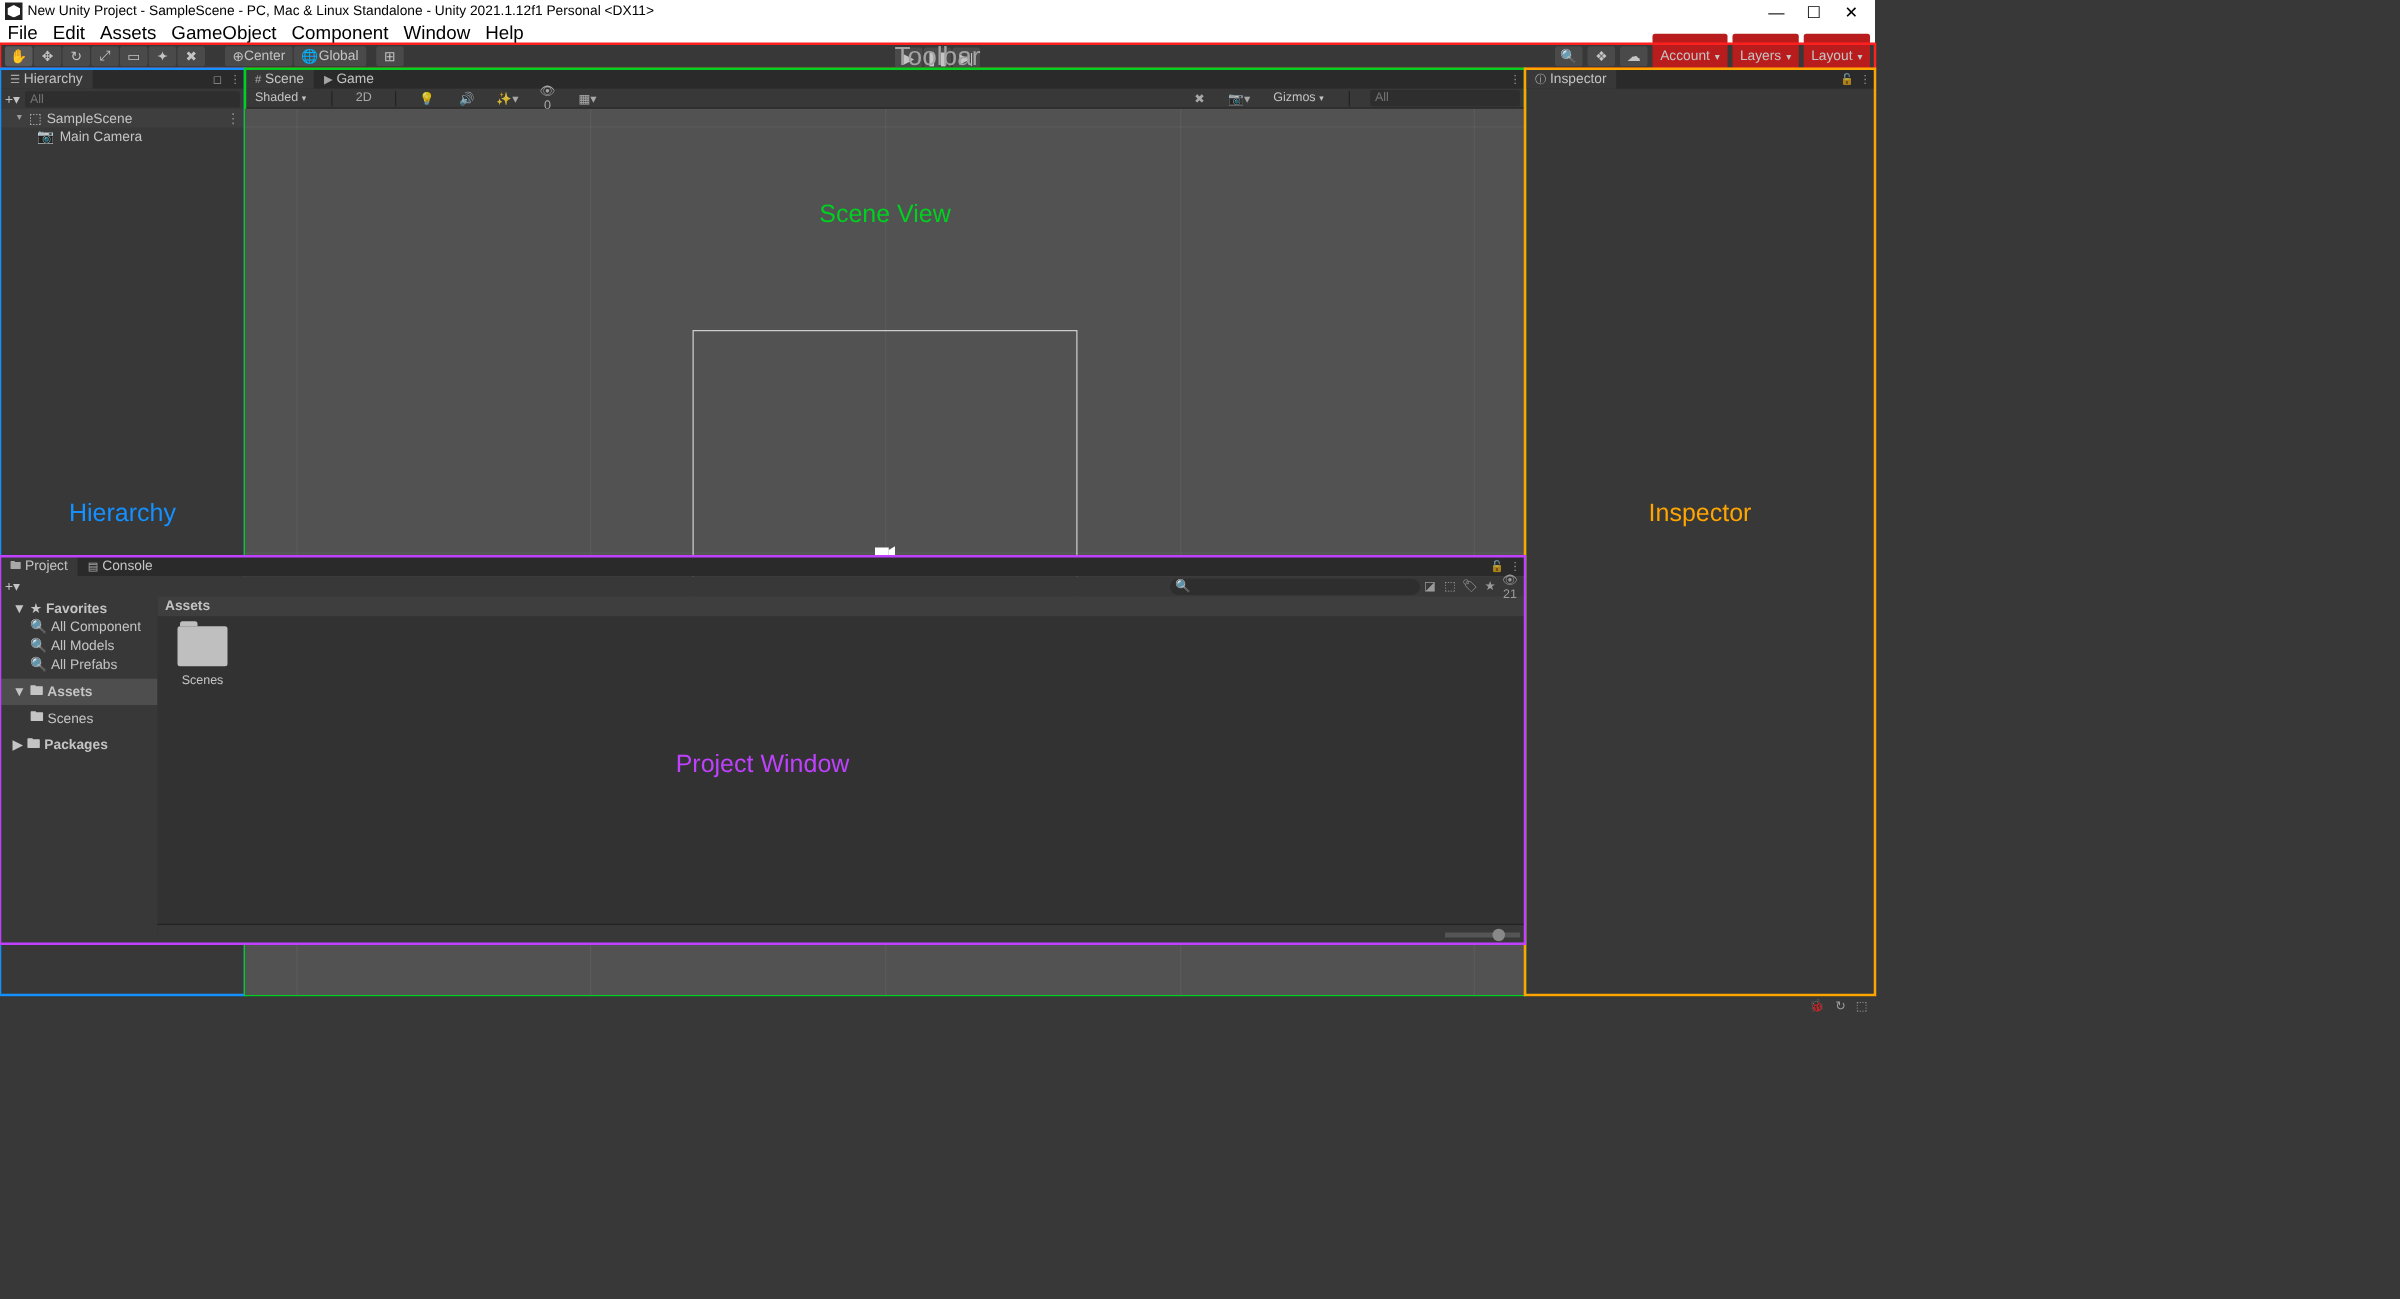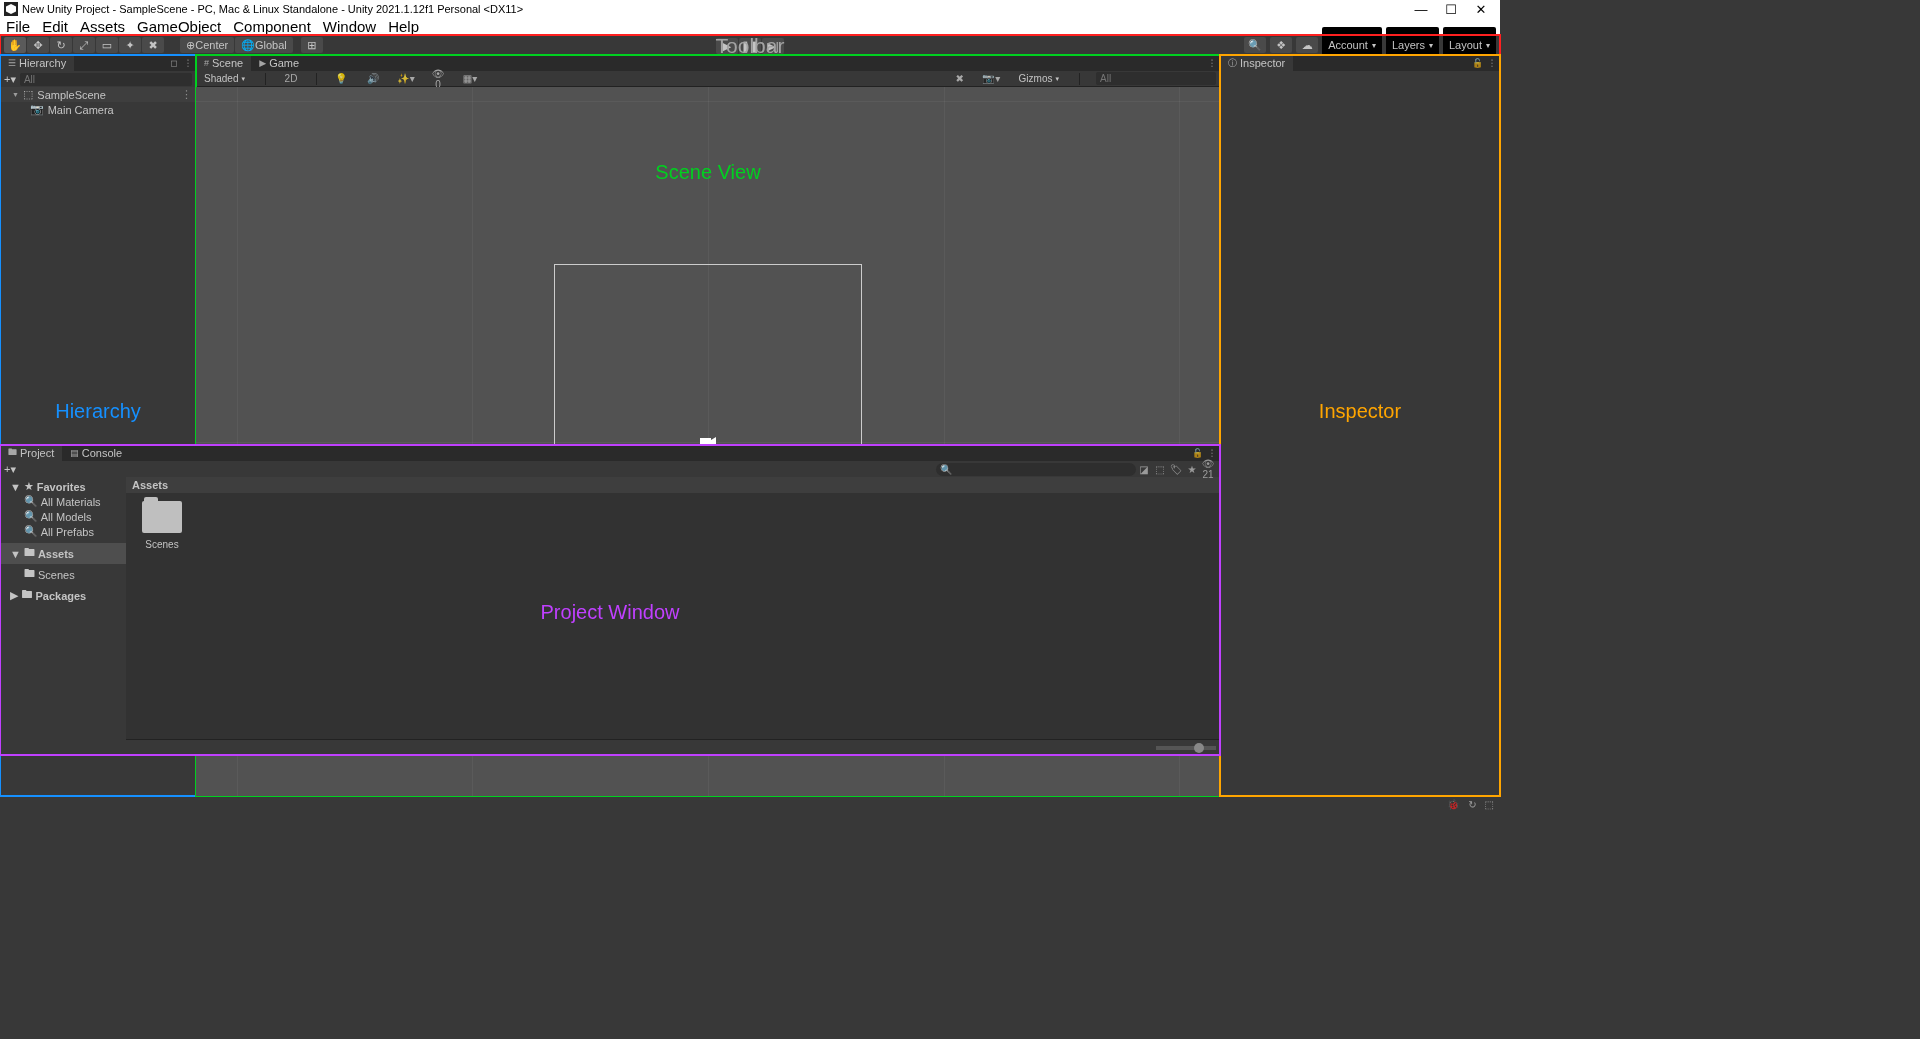--- a/index.html
+++ b/index.html
@@ -18,21 +18,21 @@
 
 
 .toolbar { height: 20px; background: #383838; border-top: 1px solid #222; border-bottom: 1px solid #222; display: flex; align-items: center; padding: 0 4px; position: relative; outline: 2px solid #ff2020; outline-offset: -1px; }
 .toolbar .tool-group { display: flex; gap: 1px; }
 .toolbar .tool-btn { width: 22px; height: 16px; background: #4a4a4a; display: flex; align-items: center; justify-content: center; border-radius: 2px; cursor: pointer; font-size: 11px; color: #c4c4c4; }
 .toolbar .tool-btn.active { background: #5a5a5a; }
 .toolbar .tool-btn.text { width: auto; padding: 0 6px; }
 .toolbar .center-label { position: absolute; left: 50%; transform: translateX(-50%); color: #a3a3a3; font-size: 21px; font-weight: 400; pointer-events: none; }
 .toolbar .playback { position: absolute; left: 50%; transform: translateX(-50%); display: flex; gap: 1px; top: 2px; }
 .toolbar .right { margin-left: auto; display: flex; gap: 4px; align-items: center; }
-.toolbar .dropdown { background: #000000; padding: 12px 6px; border-radius: 2px; display: flex; align-items: center; gap: 4px; cursor: pointer; font-size: 11px; }
+.toolbar .dropdown { background: #b91c1c; padding: 12px 6px; border-radius: 2px; display: flex; align-items: center; gap: 4px; cursor: pointer; font-size: 11px; }
 .toolbar .dropdown::after { content: "▾"; font-size: 8px; }
 
 
 .main { flex: 1; display: flex; background: #383838; min-height: 0; }
 .left-col { width: 196px; display: flex; flex-direction: column; outline: 2px solid #1590ff; outline-offset: -1px; position: relative; }
 .center-col { flex: 1; display: flex; flex-direction: column; min-width: 0; }
 .right-col { width: 280px; outline: 2px solid #ffa500; outline-offset: -1px; position: relative; }
 
 
 .tab-header { height: 16px; background: #2a2a2a; display: flex; align-items: center; }
@@ -295,21 +295,21 @@
     </div>
     <div class="project-body">
       <div class="project-tree">
         <div class="tree-item">
             <span class="arrow">▼</span>
             <span>★</span>
             <b>Favorites</b>
           </div>
         <div class="tree-item tree-child">
             <span>🔍</span>
-            <span>All Materials</span>
+            <span>All Component</span>
           </div>
         <div class="tree-item tree-child">
             <span>🔍</span>
             <span>All Models</span>
           </div>
         <div class="tree-item tree-child">
             <span>🔍</span>
             <span>All Prefabs</span>
           </div>
         <div class="tree-item selected" style="margin-top:4px">

